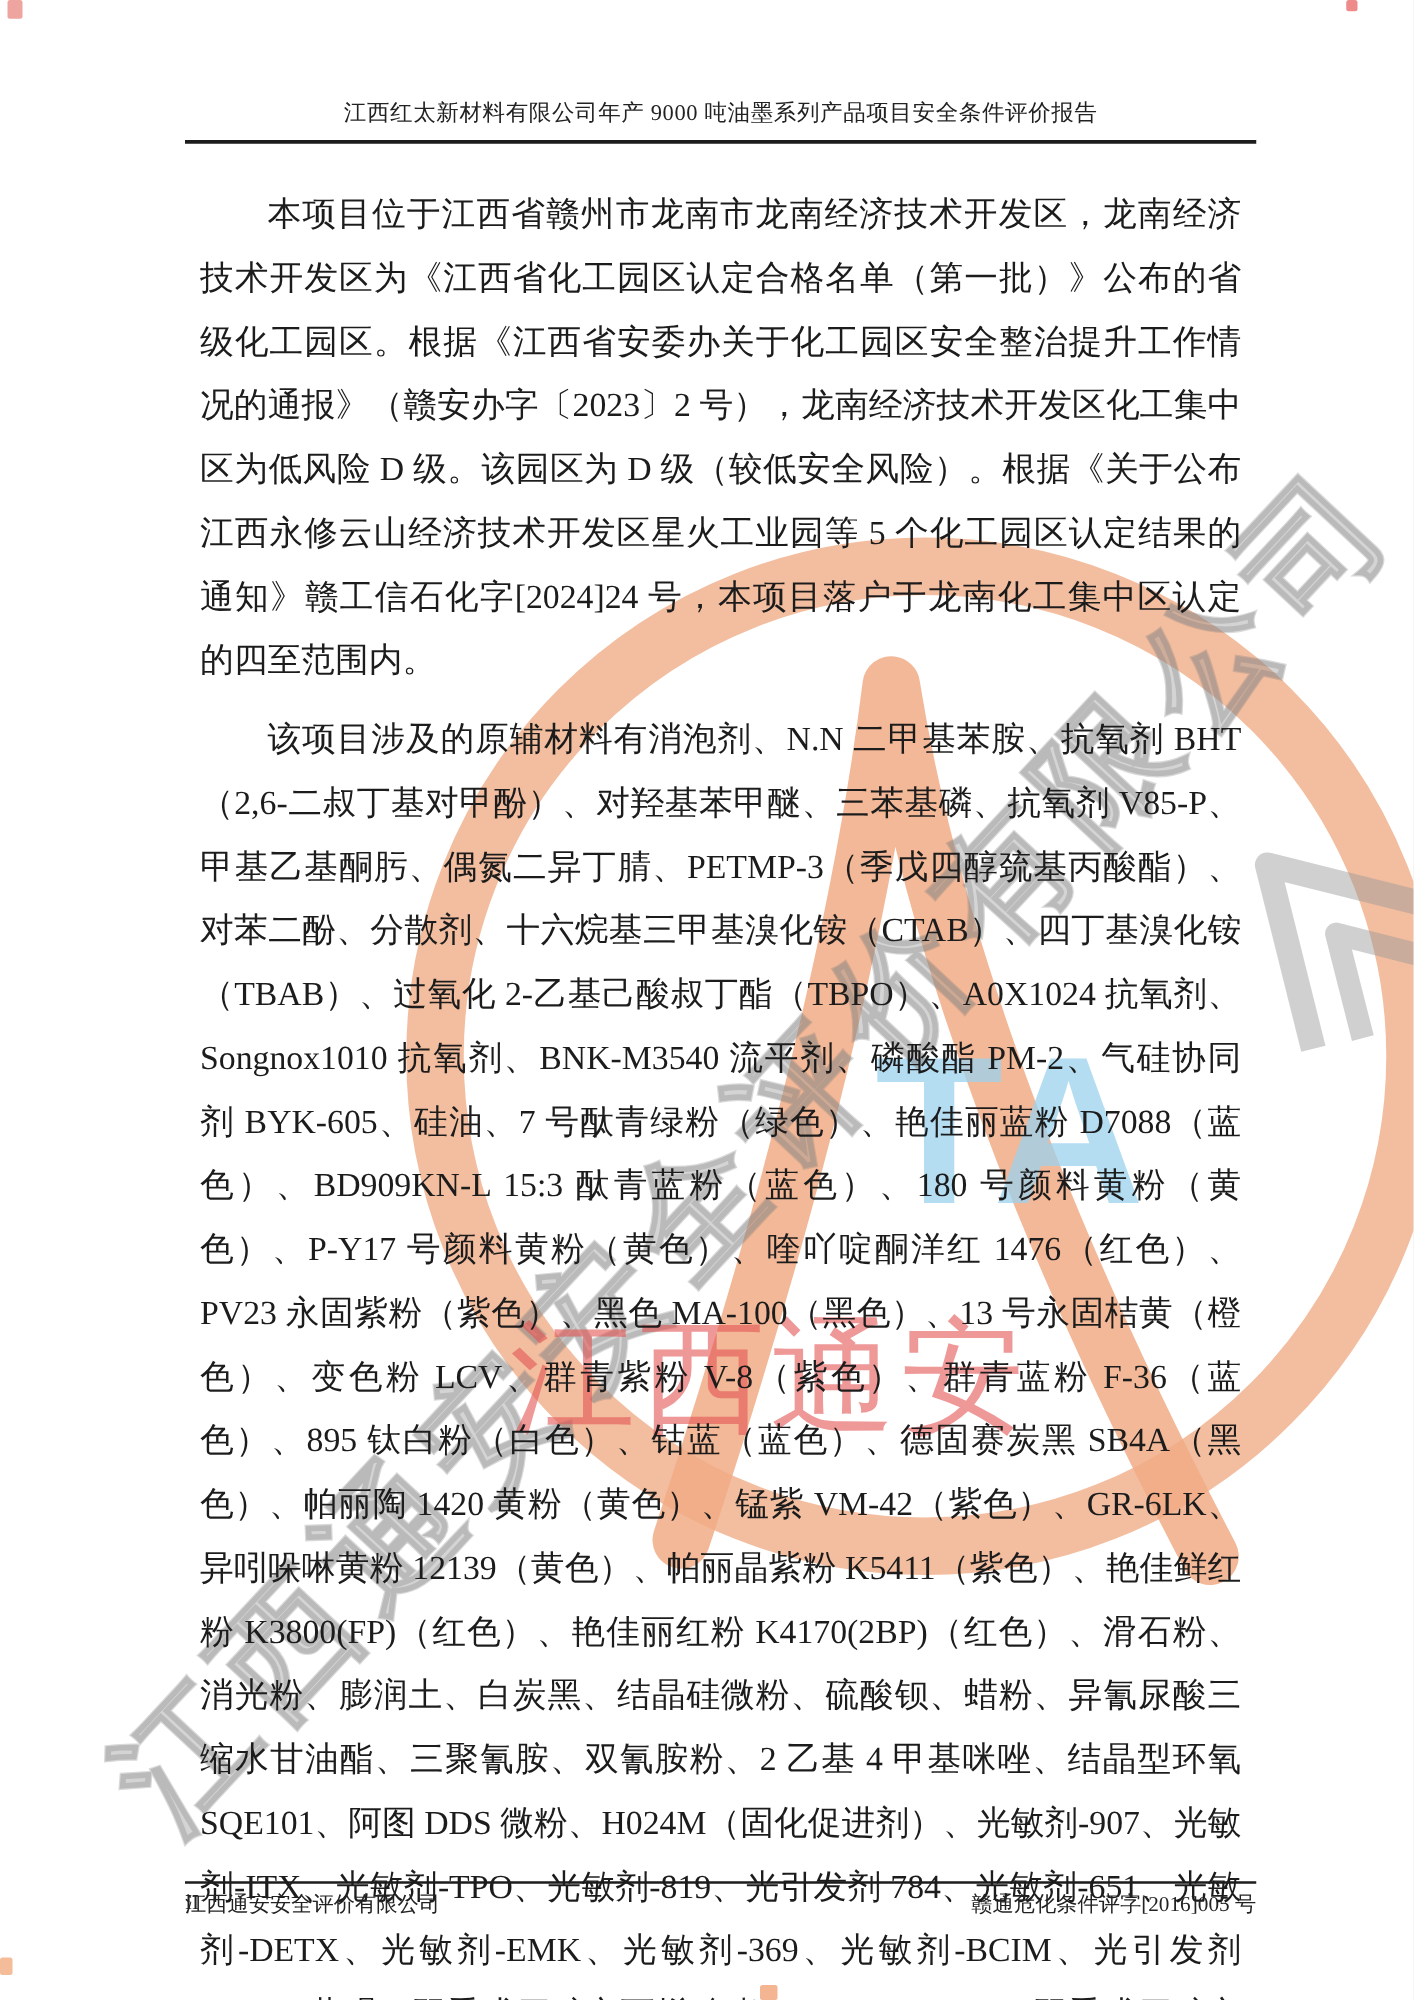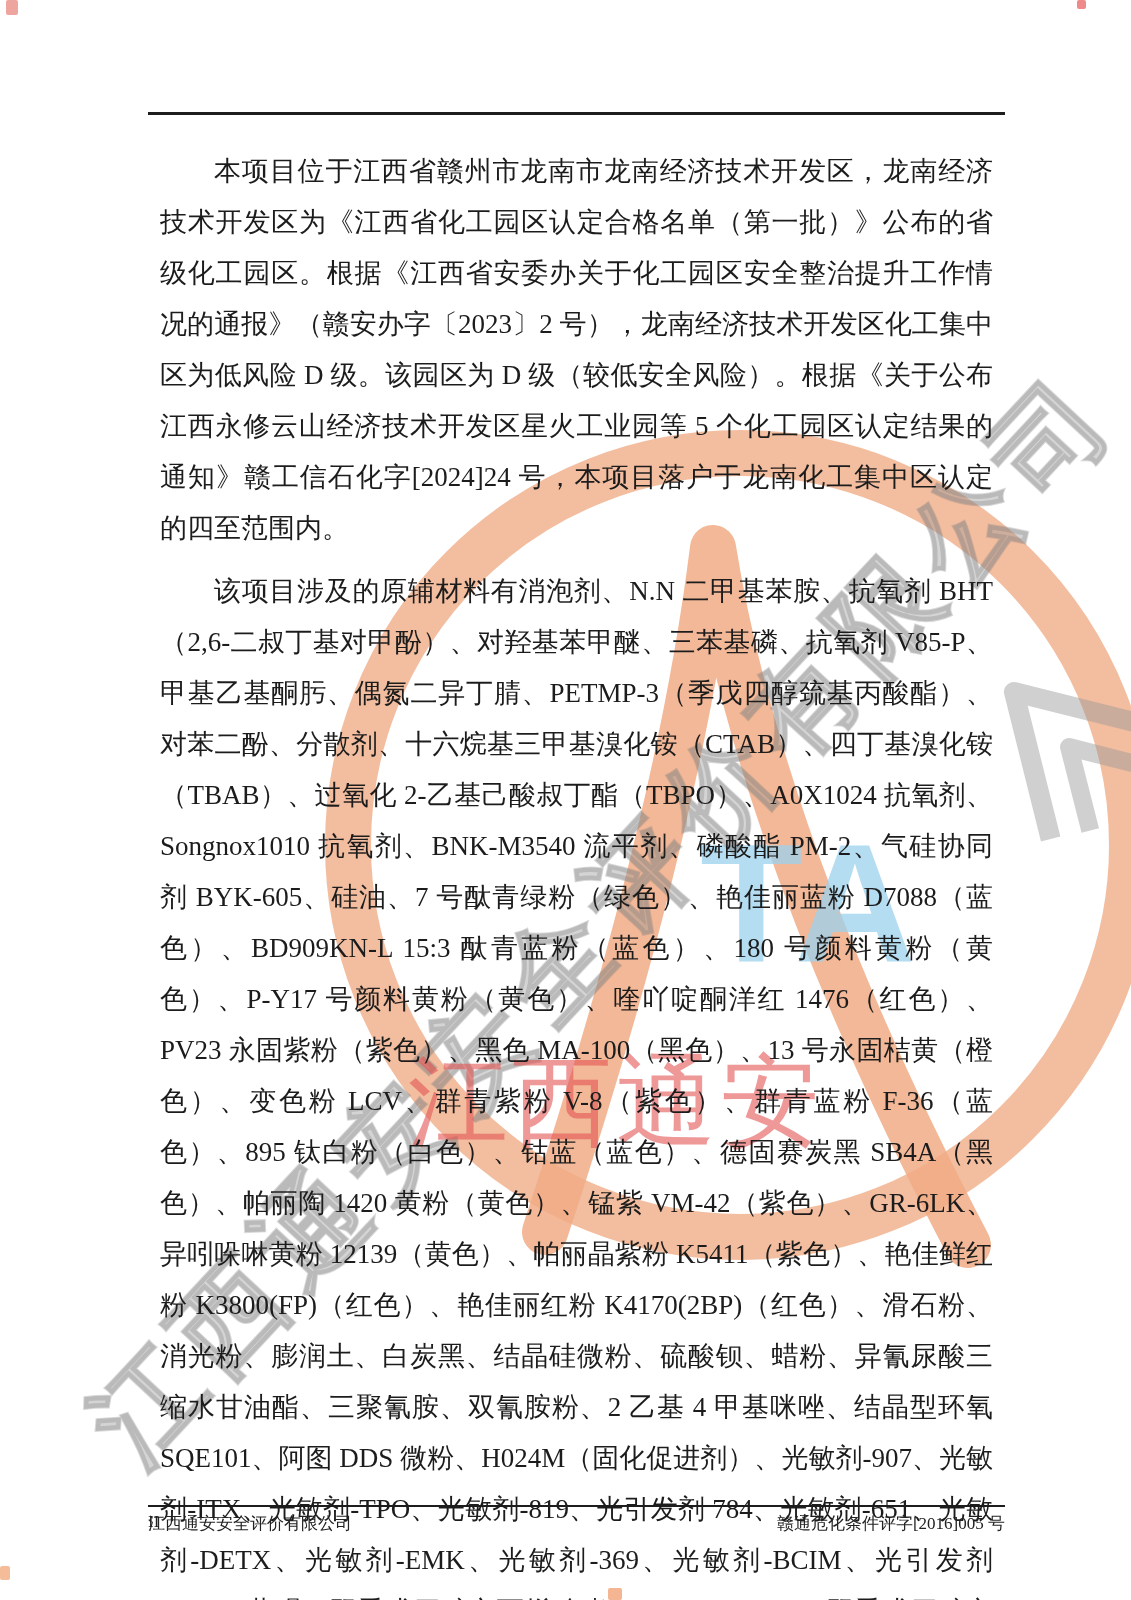--- a/index.html
+++ b/index.html
@@ -93,20 +93,21 @@
     <div class="wm-diagonal">江西通安安全评价有限公司</div>
 
     <div class="wm-red">江西通安</div>
 
     <div class="artifact a1"></div>
     <div class="artifact a2"></div>
     <div class="artifact a3"></div>
     <div class="artifact a4"></div>
   </div>
 
+  <div class="header">江西红太新材料有限公司年产 9000 吨油墨系列产品项目安全条件评价报告</div>
   <div class="header-rule"></div>
 
   <div class="body-text">
     <p>本项目位于江西省赣州市龙南市龙南经济技术开发区，龙南经济技术开发区为《江西省化工园区认定合格名单（第一批）》公布的省级化工园区。根据《江西省安委办关于化工园区安全整治提升工作情况的通报》（赣安办字〔2023〕2 号），龙南经济技术开发区化工集中区为低风险 D 级。该园区为 D 级（较低安全风险）。根据《关于公布江西永修云山经济技术开发区星火工业园等 5 个化工园区认定结果的通知》赣工信石化字[2024]24 号，本项目落户于龙南化工集中区认定的四至范围内。</p>
     <p>该项目涉及的原辅材料有消泡剂、N.N 二甲基苯胺、抗氧剂 BHT（2,6-二叔丁基对甲酚）、对羟基苯甲醚、三苯基磷、抗氧剂 V85-P、甲基乙基酮肟、偶氮二异丁腈、PETMP-3（季戊四醇巯基丙酸酯）、对苯二酚、分散剂、十六烷基三甲基溴化铵（CTAB）、四丁基溴化铵（TBAB）、过氧化 2-乙基己酸叔丁酯（TBPO）、A0X1024 抗氧剂、Songnox1010 抗氧剂、BNK-M3540 流平剂、磷酸酯 PM-2、气硅协同剂 BYK-605、硅油、7 号酞青绿粉（绿色）、艳佳丽蓝粉 D7088（蓝色）、BD909KN-L 15:3 酞青蓝粉（蓝色）、180 号颜料黄粉（黄色）、P-Y17 号颜料黄粉（黄色）、喹吖啶酮洋红 1476（红色）、PV23 永固紫粉（紫色）、黑色 MA-100（黑色）、13 号永固桔黄（橙色）、变色粉 LCV、群青紫粉 V-8（紫色）、群青蓝粉 F-36（蓝色）、895 钛白粉（白色）、钴蓝（蓝色）、德固赛炭黑 SB4A（黑色）、帕丽陶 1420 黄粉（黄色）、锰紫 VM-42（紫色）、GR-6LK、异吲哚啉黄粉 12139（黄色）、帕丽晶紫粉 K5411（紫色）、艳佳鲜红粉 K3800(FP)（红色）、艳佳丽红粉 K4170(2BP)（红色）、滑石粉、消光粉、膨润土、白炭黑、结晶硅微粉、硫酸钡、蜡粉、异氰尿酸三缩水甘油酯、三聚氰胺、双氰胺粉、2 乙基 4 甲基咪唑、结晶型环氧 SQE101、阿图 DDS 微粉、H024M（固化促进剂）、光敏剂-907、光敏剂-ITX、光敏剂-TPO、光敏剂-819、光引发剂 784、光敏剂-651、光敏剂-DETX、光敏剂-EMK、光敏剂-369、光敏剂-BCIM、光引发剂 403R、蒽醌、双季戊四醇六丙烯酸酯 DPHA（3510）、双季戊四醇六丙烯酸酯 DPHA</p>
   </div>
 
   <div class="footer-rule"></div>
   <div class="footer">
     <span class="left">江西通安安全评价有限公司</span>

